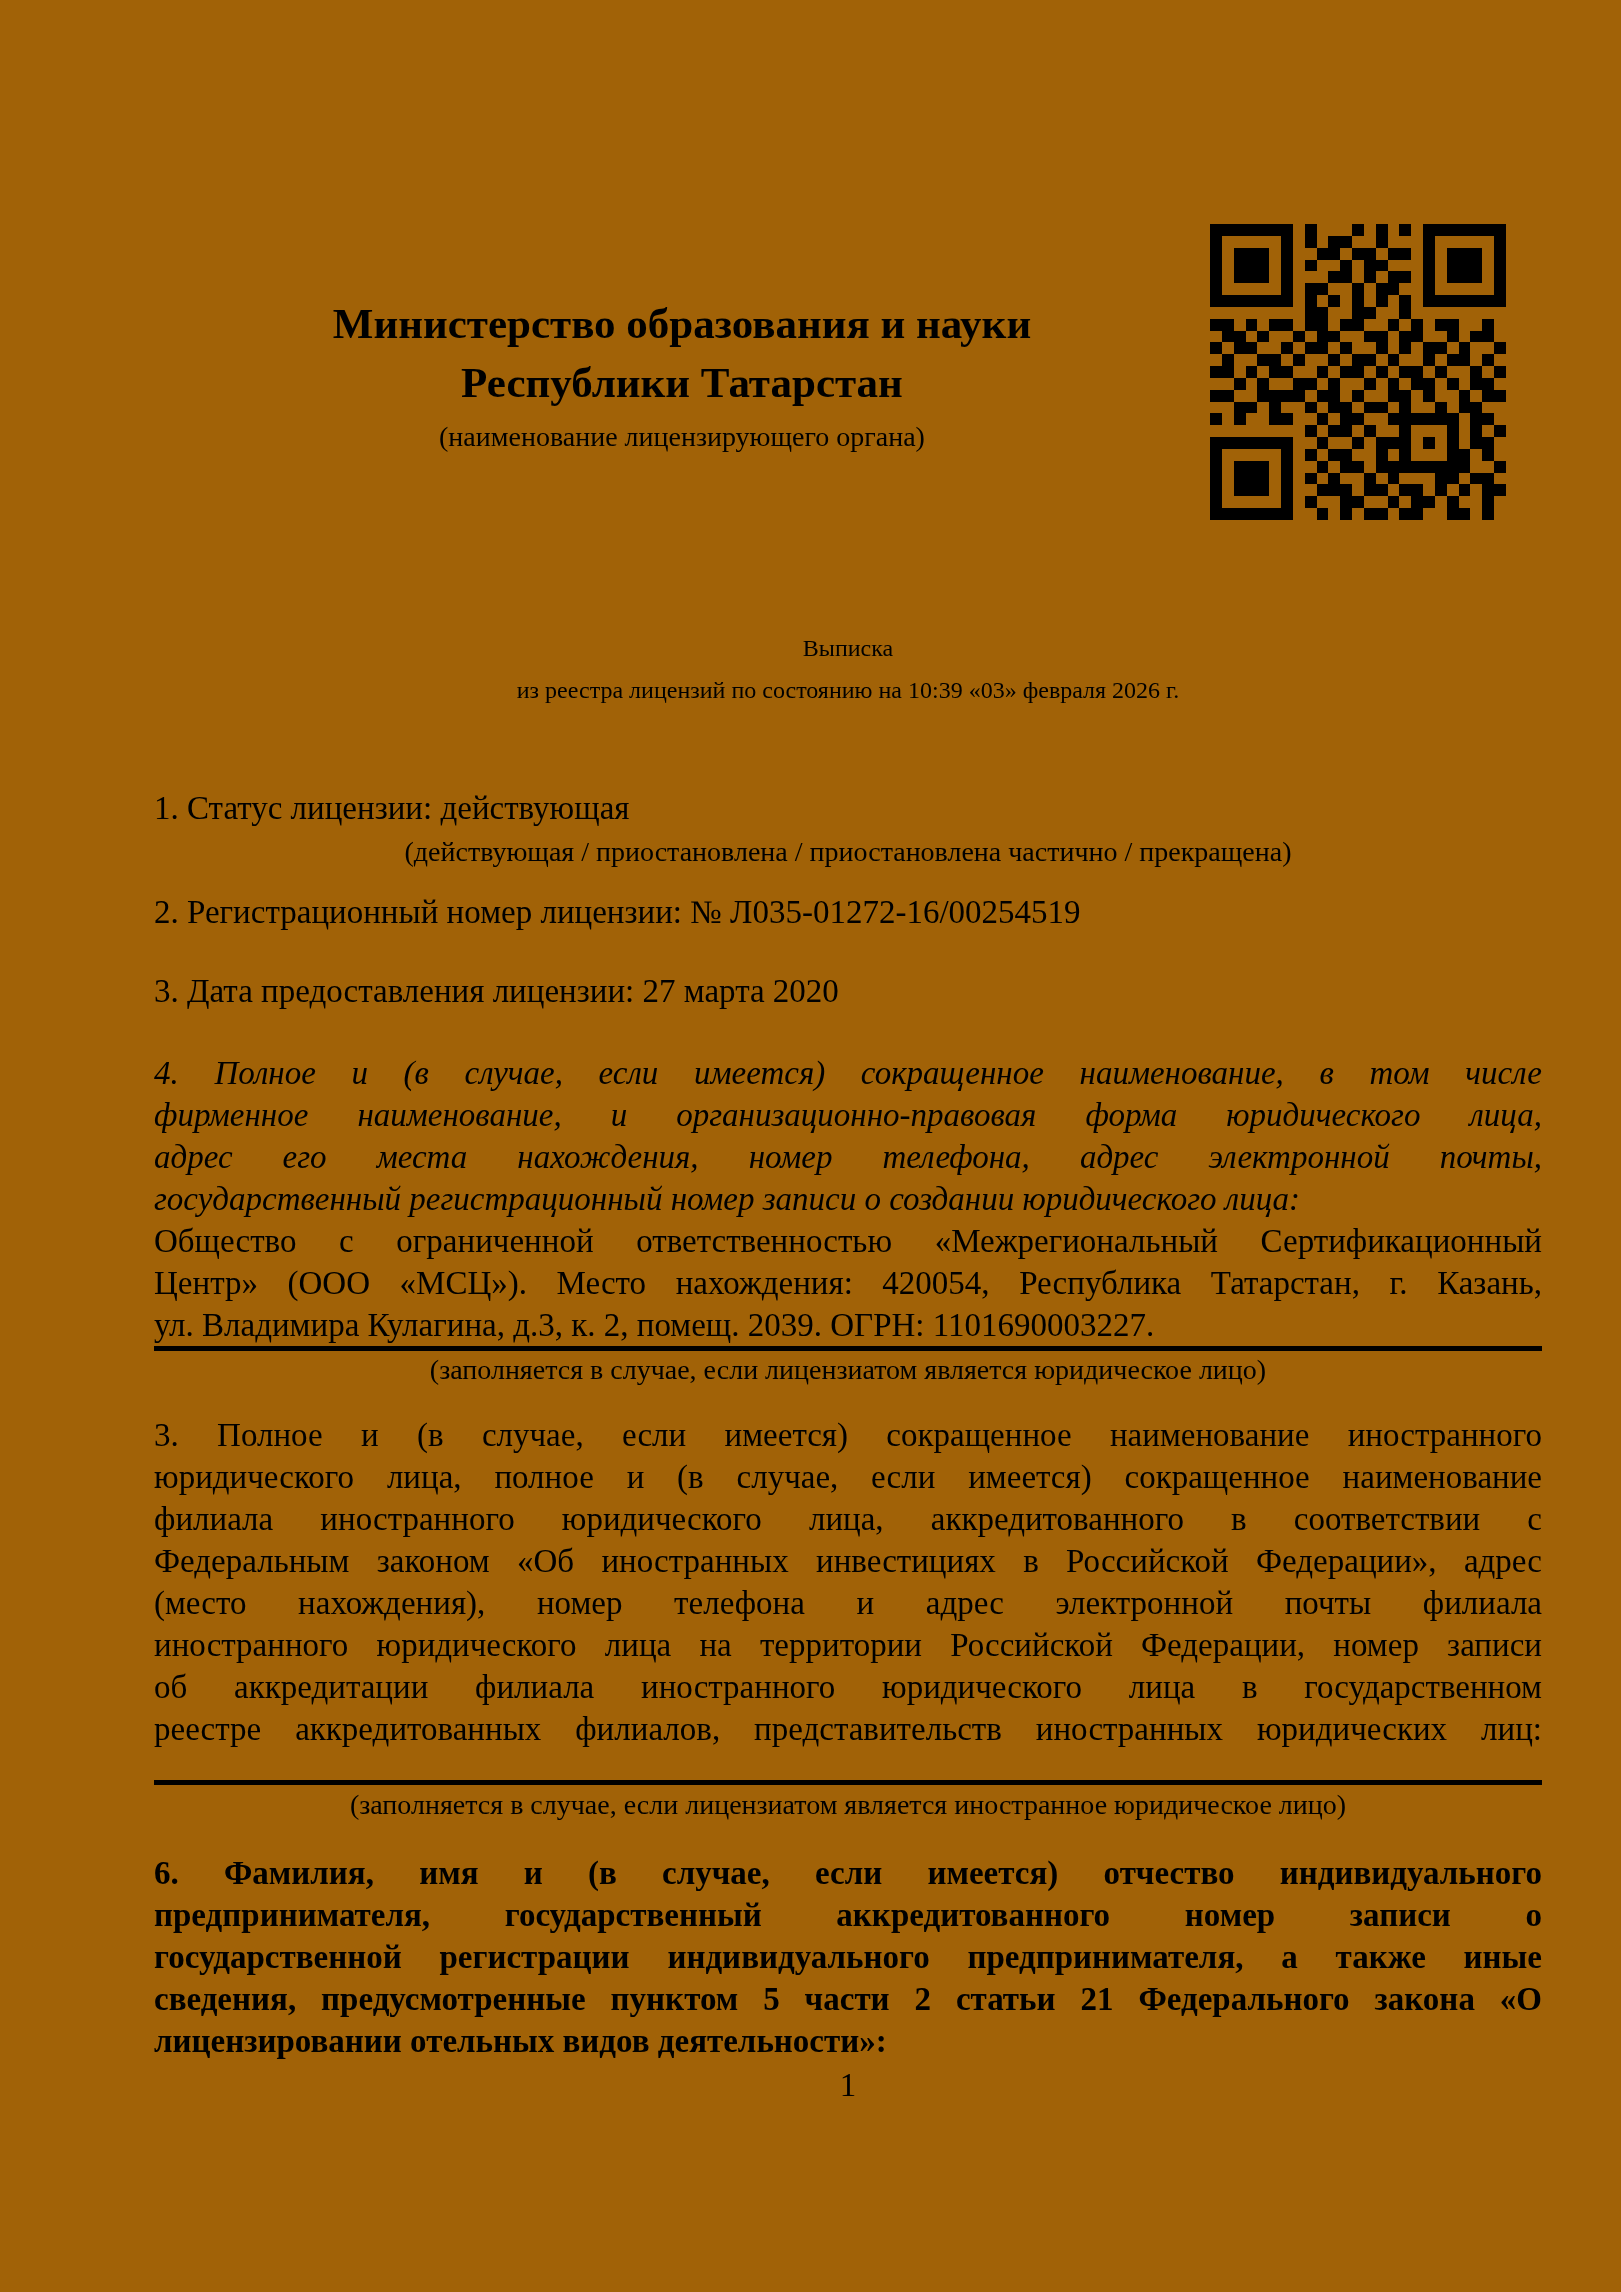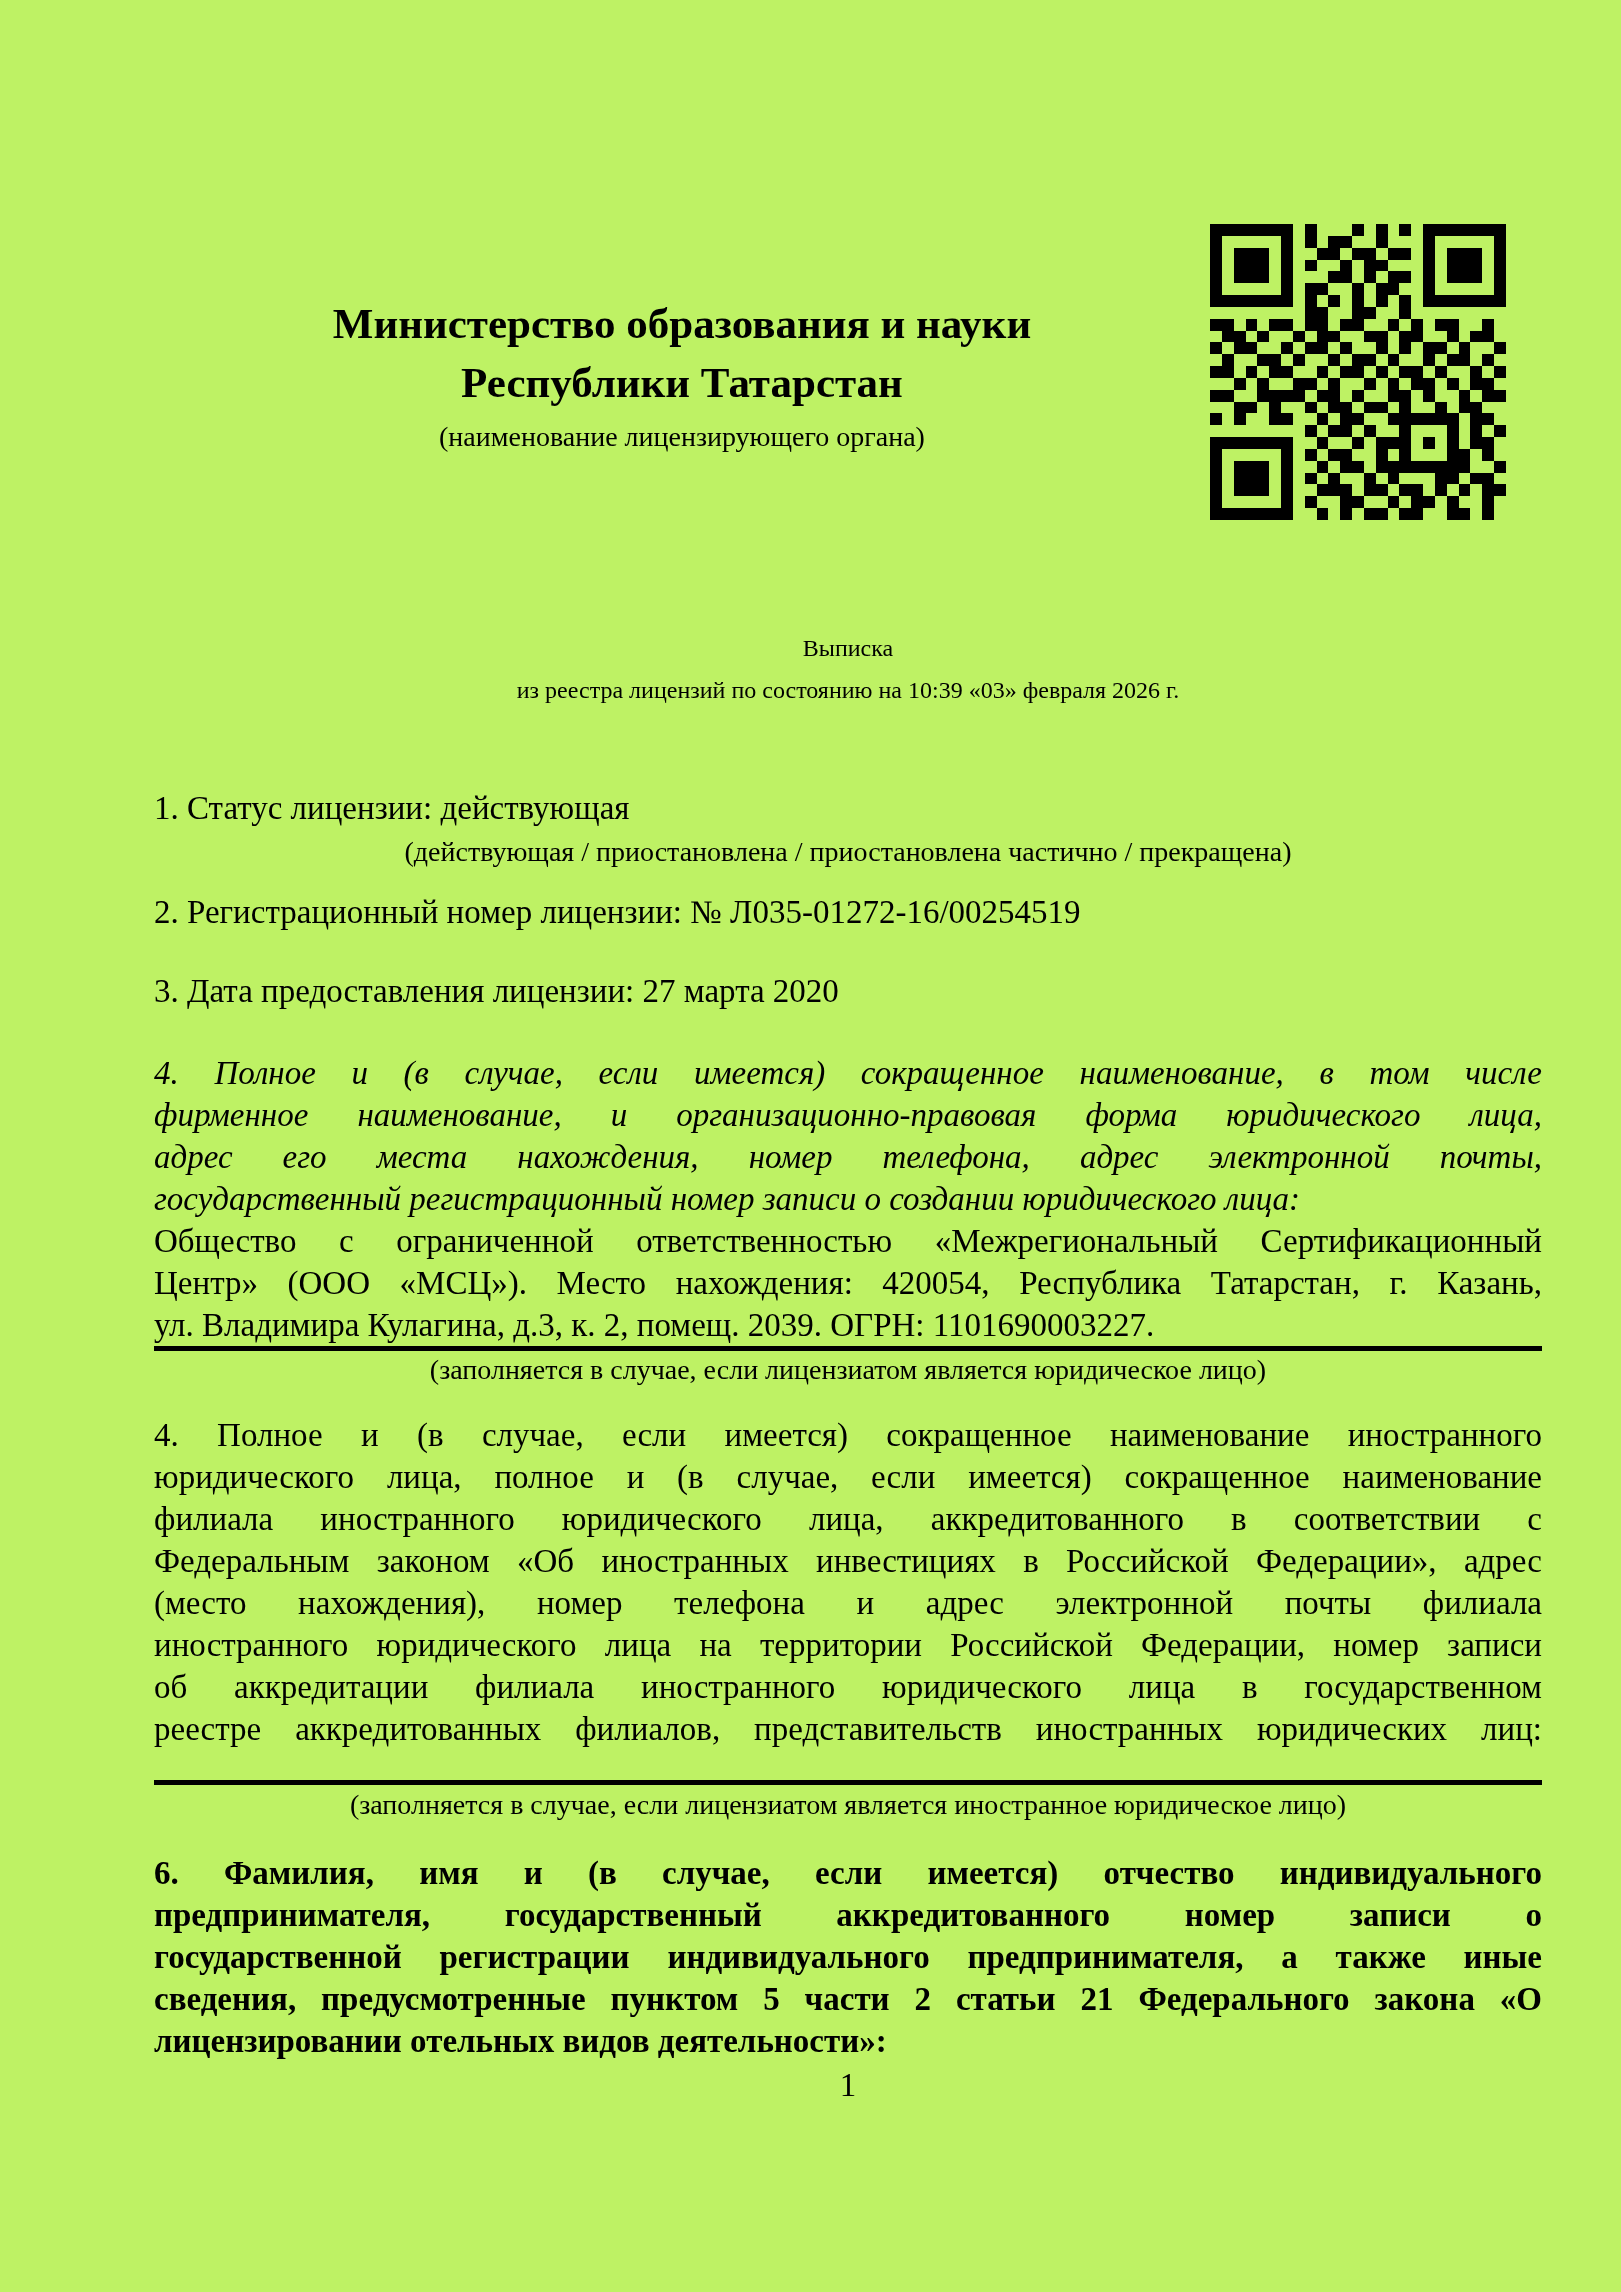--- a/index.html
+++ b/index.html
@@ -4,21 +4,21 @@
 <style>
   html, body {
     margin: 0;
     padding: 0;
     background: #ffffff;
   }
   .page {
     position: relative;
     width: 1622px;
     height: 2293px;
-    background: #bef264;
+    background: #a16207;
     color: #000000;
     font-family: "Liberation Serif", "DejaVu Serif", serif;
     box-sizing: border-box;
     padding: 224px 80px 0 154px;
     overflow: hidden;
   }
   .header {
     display: flex;
     align-items: flex-start;
   }
@@ -457,21 +457,21 @@
     </div>
   <div class="body-text para-4b">
       <div class="tline j">Общество с ограниченной ответственностью «Межрегиональный Сертификационный</div>
       <div class="tline j">Центр» (ООО «МСЦ»). Место нахождения: 420054, Республика Татарстан, г. Казань,</div>
       <div class="tline nj">ул. Владимира Кулагина, д.3, к. 2, помещ. 2039. ОГРН: 1101690003227.</div>
     </div>
   <div class="rule rule-1"></div>
   <div class="small-caption cap-1">(заполняется в случае, если лицензиатом является юридическое лицо)</div>
 
   <div class="body-text para-5">
-      <div class="tline j">4. Полное и (в случае, если имеется) сокращенное наименование иностранного</div>
+      <div class="tline j">3. Полное и (в случае, если имеется) сокращенное наименование иностранного</div>
       <div class="tline j">юридического лица, полное и (в случае, если имеется) сокращенное наименование</div>
       <div class="tline j">филиала иностранного юридического лица, аккредитованного в соответствии с</div>
       <div class="tline j">Федеральным законом «Об иностранных инвестициях в Российской Федерации», адрес</div>
       <div class="tline j">(место нахождения), номер телефона и адрес электронной почты филиала</div>
       <div class="tline j">иностранного юридического лица на территории Российской Федерации, номер записи</div>
       <div class="tline j">об аккредитации филиала иностранного юридического лица в государственном</div>
       <div class="tline j">реестре аккредитованных филиалов, представительств иностранных юридических лиц:</div>
     </div>
   <div class="rule rule-2"></div>
   <div class="small-caption cap-2">(заполняется в случае, если лицензиатом является иностранное юридическое лицо)</div>

